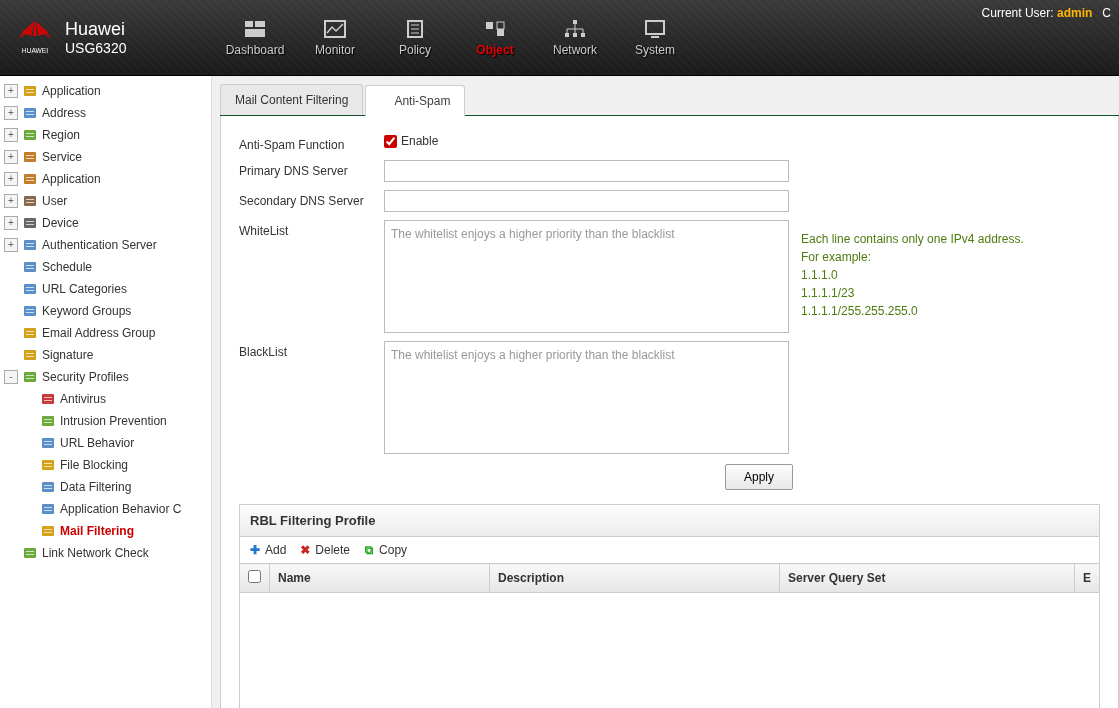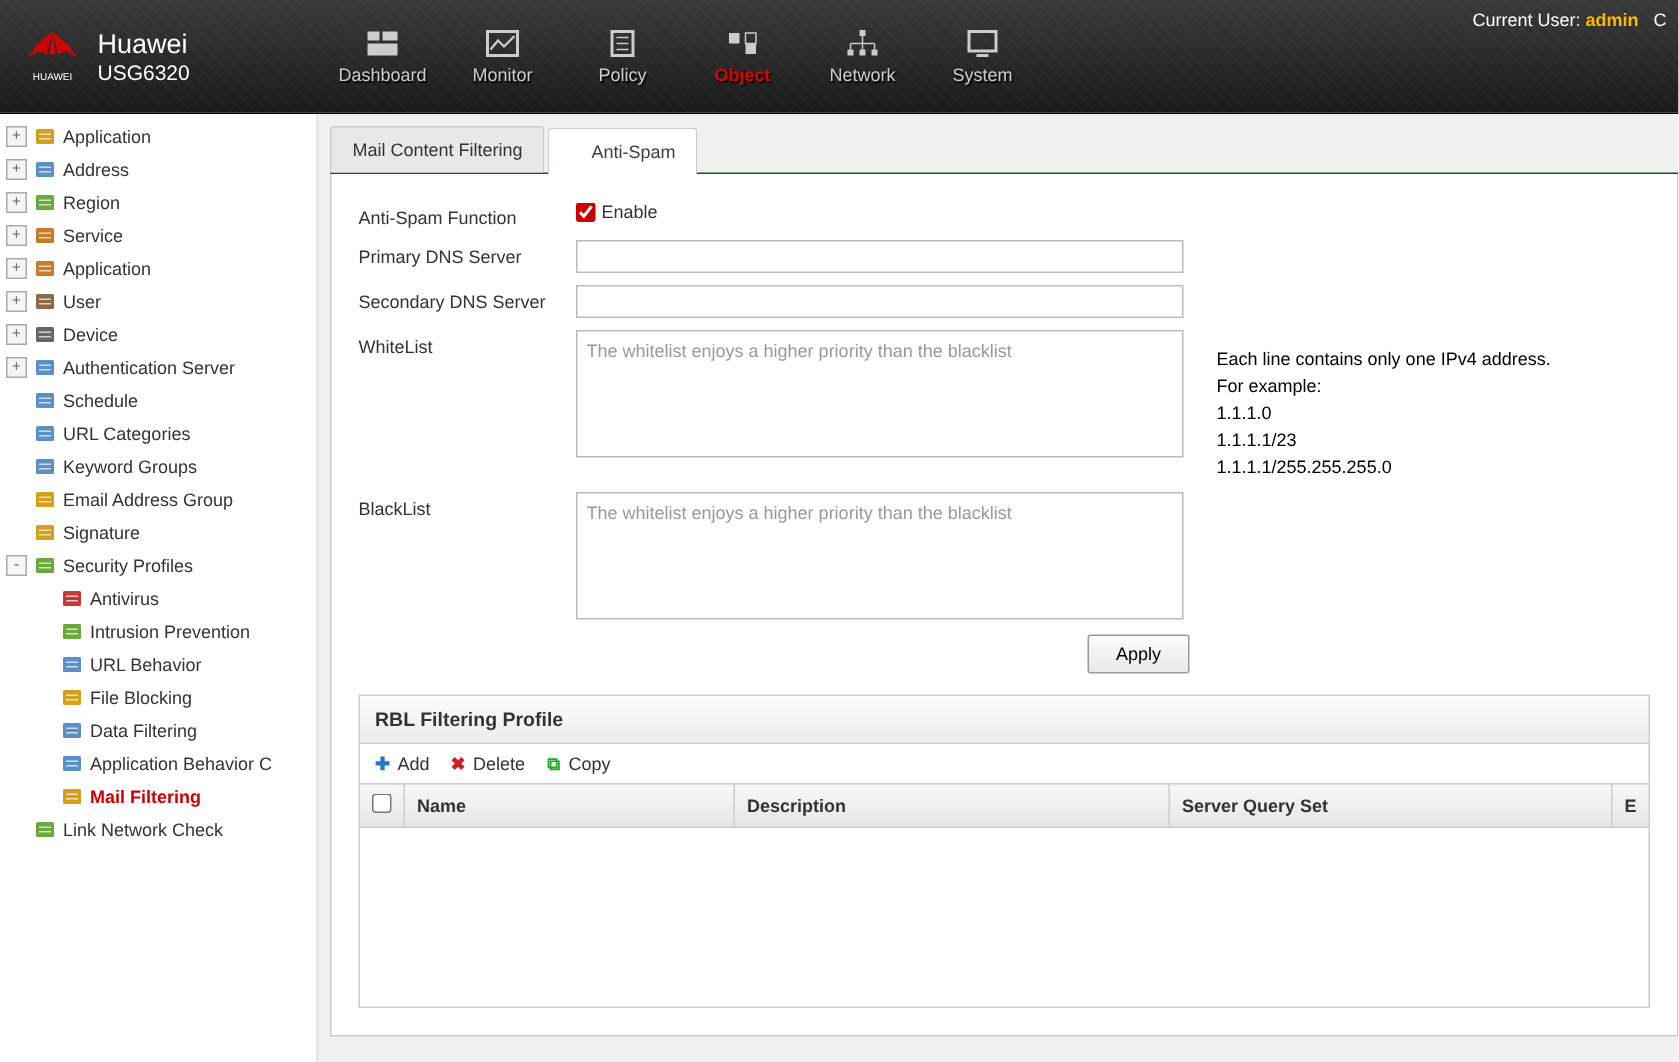--- a/index.html
+++ b/index.html
@@ -40,25 +40,25 @@
 
 .content { flex: 1; background: #f0f0f0; padding: 8px 0 0 8px; overflow: auto; }
 .tabs { display: flex; border-bottom: 1px solid #14532d; background: #f0f0f0; }
 .tab { padding: 8px 14px; background: #e8e8e8; border: 1px solid #ccc; border-bottom: none; margin-right: 2px; cursor: pointer; font-size: 12px; border-radius: 3px 3px 0 0; }
 .tab.active { background: #fff; color: #404040; position: relative; top: 1px; padding-left: 28px; }
 .panel { background: #fff; border: 1px solid #ccc; border-top: none; padding: 18px; }
 
 .form-row { display: flex; align-items: flex-start; margin-bottom: 8px; }
 .form-label { width: 145px; font-size: 12px; padding-top: 4px; }
 .form-input { width: 405px; height: 22px; border: 1px solid #bbb; padding: 2px 6px; font-size: 12px; }
-.form-textarea { width: 405px; height: 85px; border: 1px solid #bbb; padding: 6px; font-size: 12px; font-family: Arial; resize: none; color: #333; }
+.form-textarea { width: 405px; height: 113px; border: 1px solid #bbb; padding: 6px; font-size: 12px; font-family: Arial; resize: none; color: #333; }
 .form-textarea::placeholder { color: #999; }
 .checkbox-wrap { display: flex; align-items: center; }
 .checkbox-wrap input { margin-right: 4px; accent-color: #c00; }
-.hint { font-size: 12px; color: #000000; line-height: 1.5; margin-left: 22px; max-width: 280px; padding-top: 10px; }
+.hint { font-size: 12px; color: #4d7c0f; line-height: 1.5; margin-left: 12px; max-width: 280px; padding-top: 10px; }
 
 .apply-row { text-align: right; width: 554px; margin-top: 10px; }
 .btn { padding: 5px 18px; border: 1px solid #999; background: linear-gradient(to bottom, #fdfdfd, #e8e8e8); cursor: pointer; font-size: 12px; border-radius: 2px; }
 
 .section-header { background: linear-gradient(to bottom, #fdfdfd, #ececec); border: 1px solid #ccc; padding: 8px 10px; font-weight: bold; font-size: 13px; margin-top: 14px; }
 .toolbar { background: #fff; border-left: 1px solid #ccc; border-right: 1px solid #ccc; padding: 6px 8px; display: flex; gap: 12px; }
 .tool-btn { display: flex; align-items: center; gap: 3px; cursor: pointer; font-size: 12px; }
 .tool-icon { width: 14px; height: 14px; display: inline-flex; align-items: center; justify-content: center; font-weight: bold; }
 .add-ico { color: #2277cc; }
 .del-ico { color: #cc2222; }

